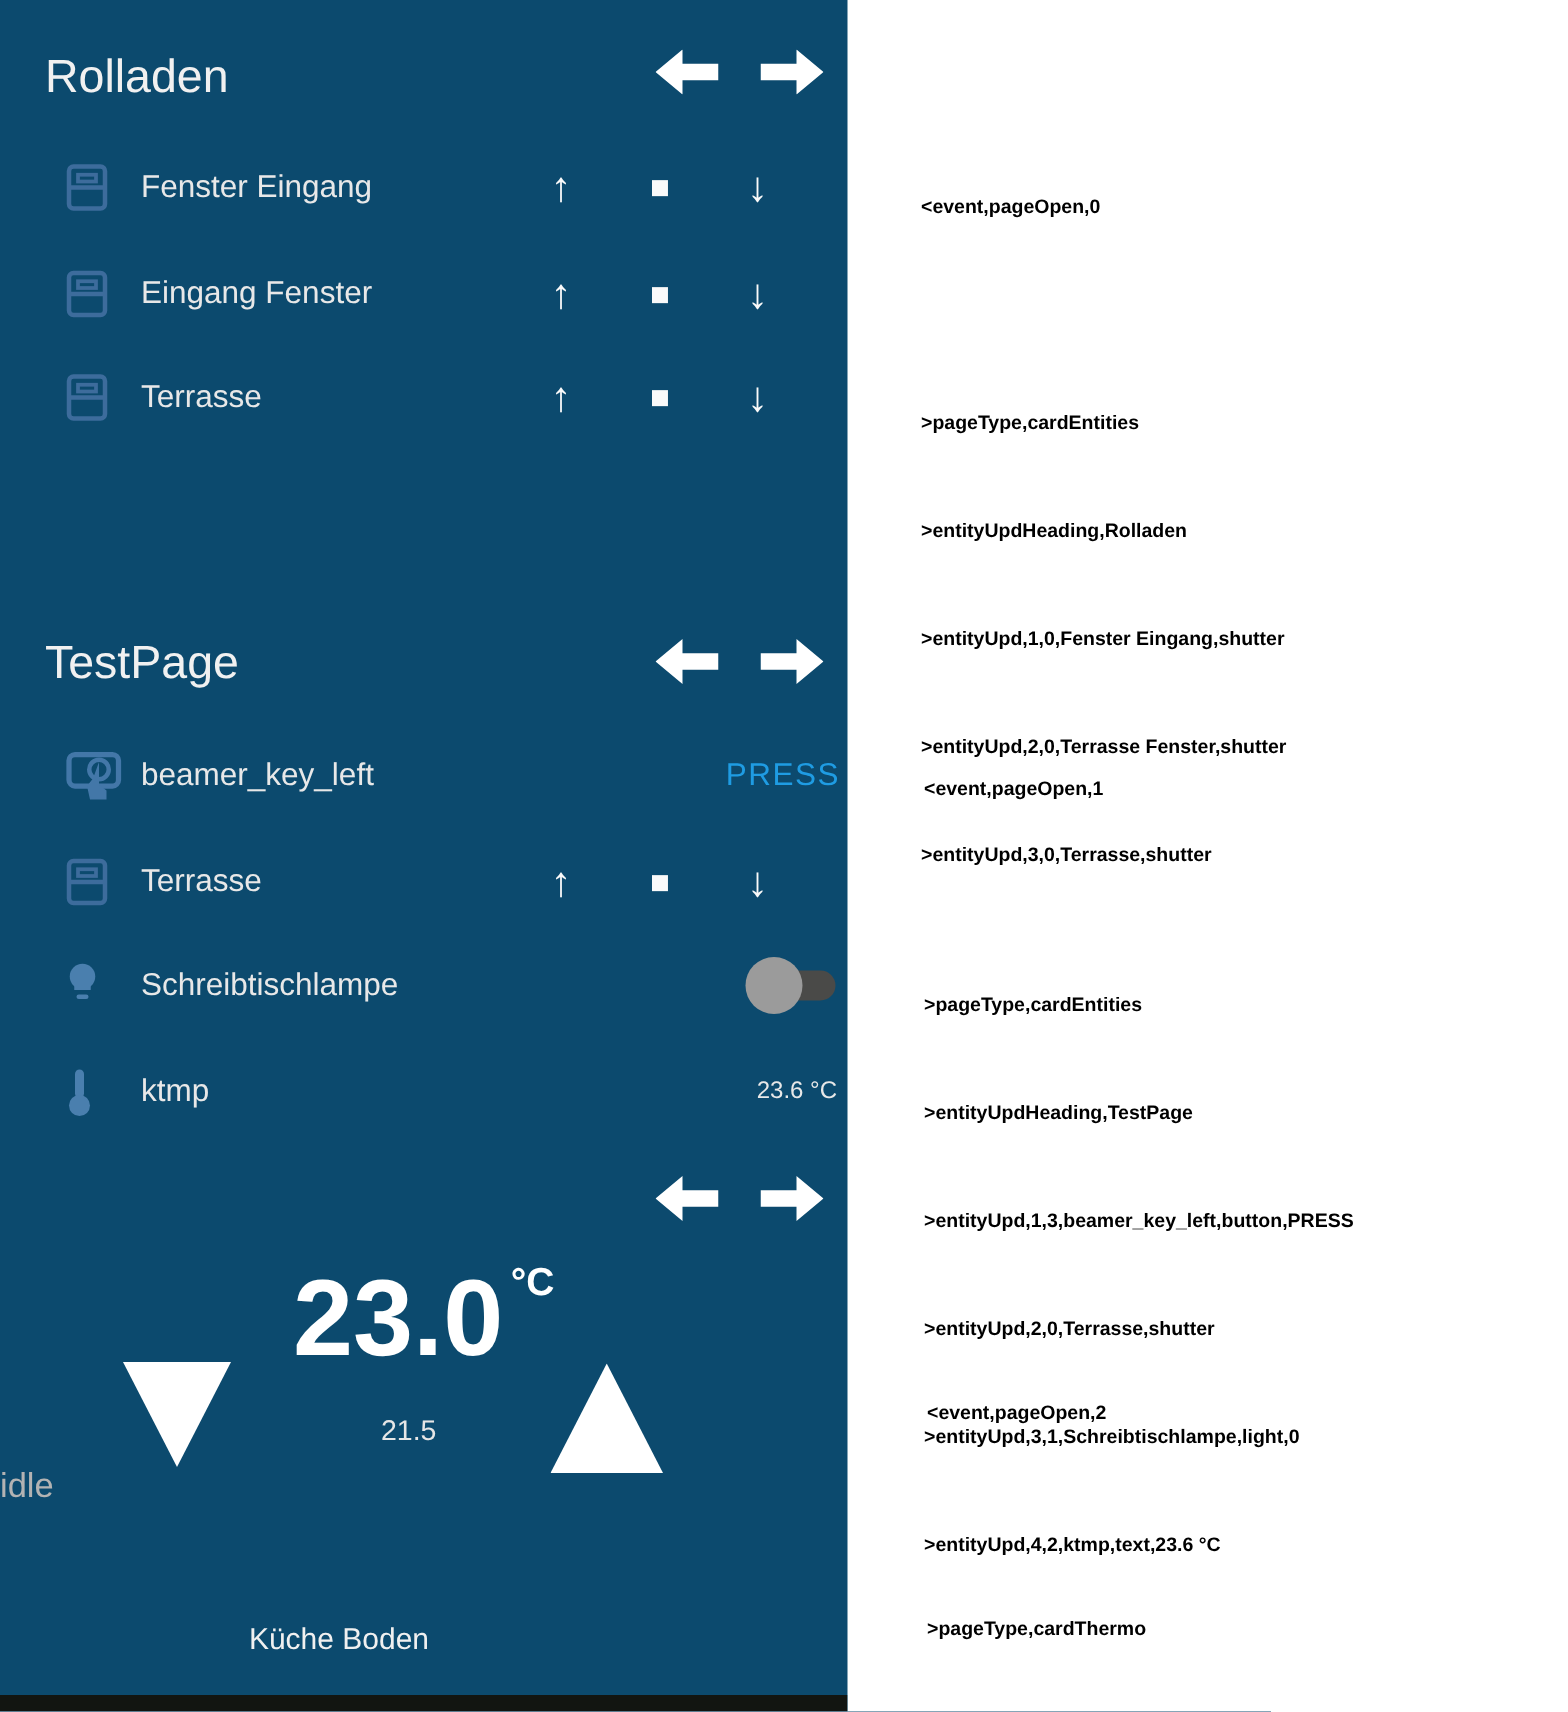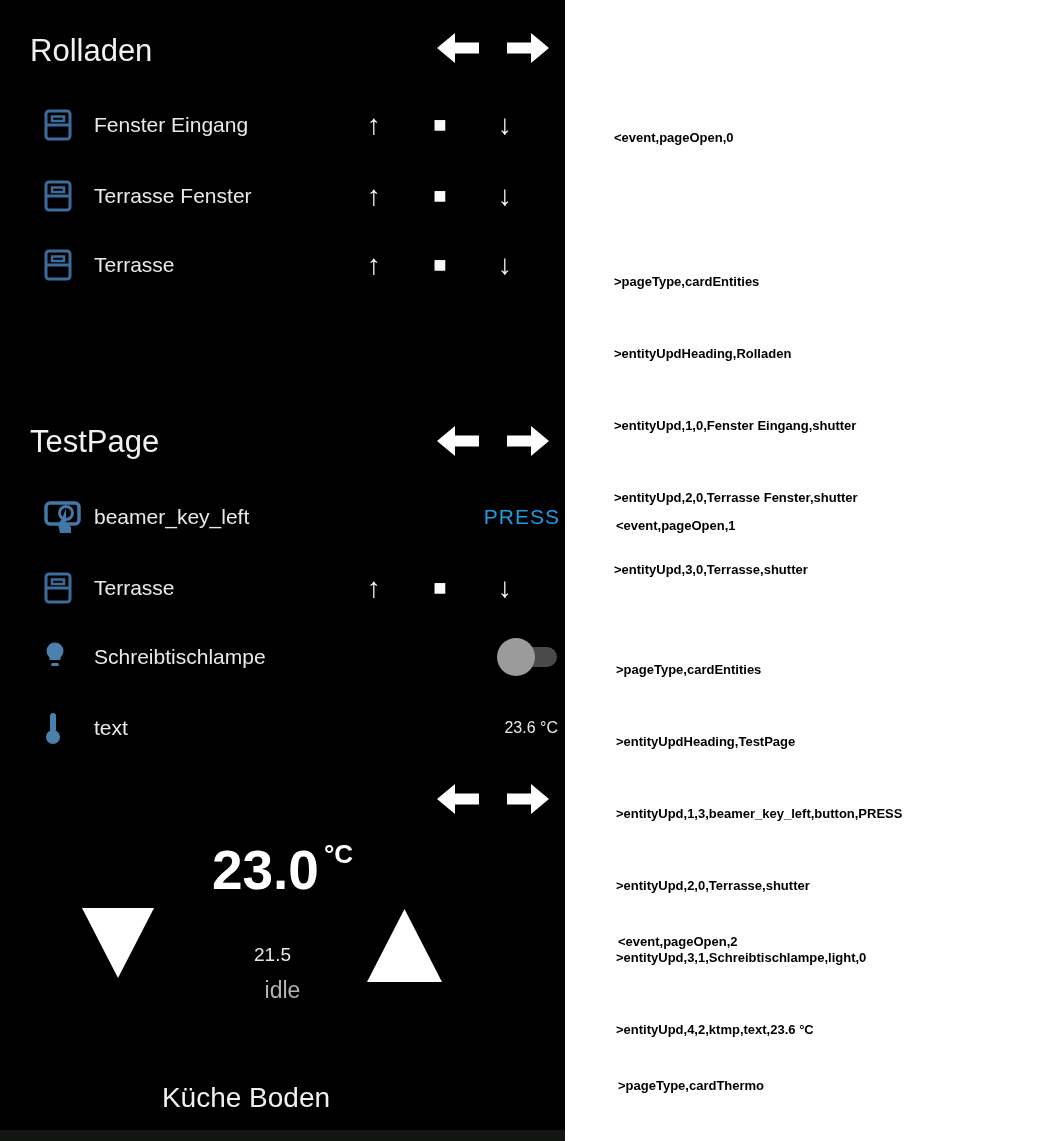--- a/index.html
+++ b/index.html
@@ -2,21 +2,21 @@
 <html><head>
 <meta charset="utf-8">
 <style>
   html,body { margin:0; padding:0; }
   body {
     width:1045px; height:1141px; position:relative; background:#ffffff;
     font-family:"Liberation Sans", sans-serif; overflow:hidden;
   }
   .panel {
     position:absolute; left:0; top:0; width:565px; height:1141px;
-    background:#000000; overflow:hidden;
+    background:#0c4a6e; overflow:hidden;
   }
   .card-title {
     position:absolute; left:30px; color:#f1f1f1; font-size:31px; line-height:36px;
   }
   .nav { position:absolute; left:437px; display:flex; gap:28px; }
   .nav .navbtn { width:42px; height:30px; cursor:pointer; }
   .nav svg { display:block; }
 
   .row { position:absolute; left:0; width:565px; height:46px;padding-left:29px; }
   .row .icon { position:absolute; left:44px; top:50%; transform:translateY(-50%); }
@@ -51,35 +51,35 @@
   .toggle .knob {
     position:absolute; left:0; top:1px; width:38px; height:38px;
     border-radius:50%; background:#9b9b9b;
   }
 
   
   .temp-main {
     position:absolute; top:843px; left:0; width:565px; text-align:center;
     color:#ffffff; font-weight:bold; line-height:1; white-space:nowrap;
   }
-  .temp-value { font-size:55px; }
+  .temp-value { font-size:72px; }
   .temp-unit { font-size:26px; vertical-align:top; position:relative; top:-2px; margin-left:5px; }
   .tri { position:absolute; cursor:pointer; }
   .tri svg { display:block; }
   .target-temp {
     position:absolute; top:944px; left:0; width:545px; text-align:center;
     color:#e6e6e6; font-size:19px;
   }
   .thermo-state {
-    position:absolute; top:977px; left:0; width:565px; text-align:center;
+    position:absolute; top:977px; left:0; width:565px; 
     color:#b3b3b3; font-size:23px;
   }
   .thermo-name {
     position:absolute; top:1082px; left:0; width:452px; text-align:center;
-    color:#f0f0f0; font-size:28px;padding-left:20px;
+    color:#f0f0f0; font-size:20px;
   }
   .bottom-bar {
     position:absolute; left:0; bottom:0; width:565px; height:11px; background:#121511;
   }
 
   
   .proto {
     position:absolute; color:#000; font-weight:bold; font-size:13px;
     line-height:24px; white-space:pre;
   }
@@ -123,21 +123,21 @@
     </div>
 
     <div class="row" style="top:173px;">
       <span class="icon">
           <svg width="28" height="32" viewBox="0 0 28 32">
             <rect x="2" y="2" width="24" height="28" rx="3" fill="none" stroke="#3d6c9c" stroke-width="3"></rect>
             <line x1="2" y1="16" x2="26" y2="16" stroke="#3d6c9c" stroke-width="3"></line>
             <rect x="8" y="7.5" width="12" height="4.5" fill="none" stroke="#3d6c9c" stroke-width="2.5"></rect>
           </svg>
         </span>
-      <span class="label">Terrasse Fenster</span>
+      <span class="label">Eingang Fenster</span>
       <span class="ctl up">↑</span>
       <span class="ctl stop">■</span>
       <span class="ctl down">↓</span>
     </div>
 
     <div class="row" style="top:242px;">
       <span class="icon">
           <svg width="28" height="32" viewBox="0 0 28 32">
             <rect x="2" y="2" width="24" height="28" rx="3" fill="none" stroke="#3d6c9c" stroke-width="3"></rect>
             <line x1="2" y1="16" x2="26" y2="16" stroke="#3d6c9c" stroke-width="3"></line>
@@ -207,21 +207,21 @@
       </span>
     </div>
 
     <div class="row" style="top:705px;">
       <span class="icon">
           <svg width="18" height="34" viewBox="0 0 18 34">
             <rect x="6" y="2" width="6" height="19" rx="3" fill="#4a7fae"></rect>
             <circle cx="9" cy="26" r="7" fill="#4a7fae"></circle>
           </svg>
         </span>
-      <span class="label">text</span>
+      <span class="label">ktmp</span>
       <span class="value">23.6 °C</span>
     </div>
   </div>
 
   <div>
     <div class="nav" style="top:784px;">
       <div class="navbtn">
           <svg width="42" height="30" viewBox="0 0 42 30">
             <polygon points="0,15 18,0 18,9.5 42,9.5 42,20.5 18,20.5 18,30" fill="#ffffff"></polygon>
           </svg>

